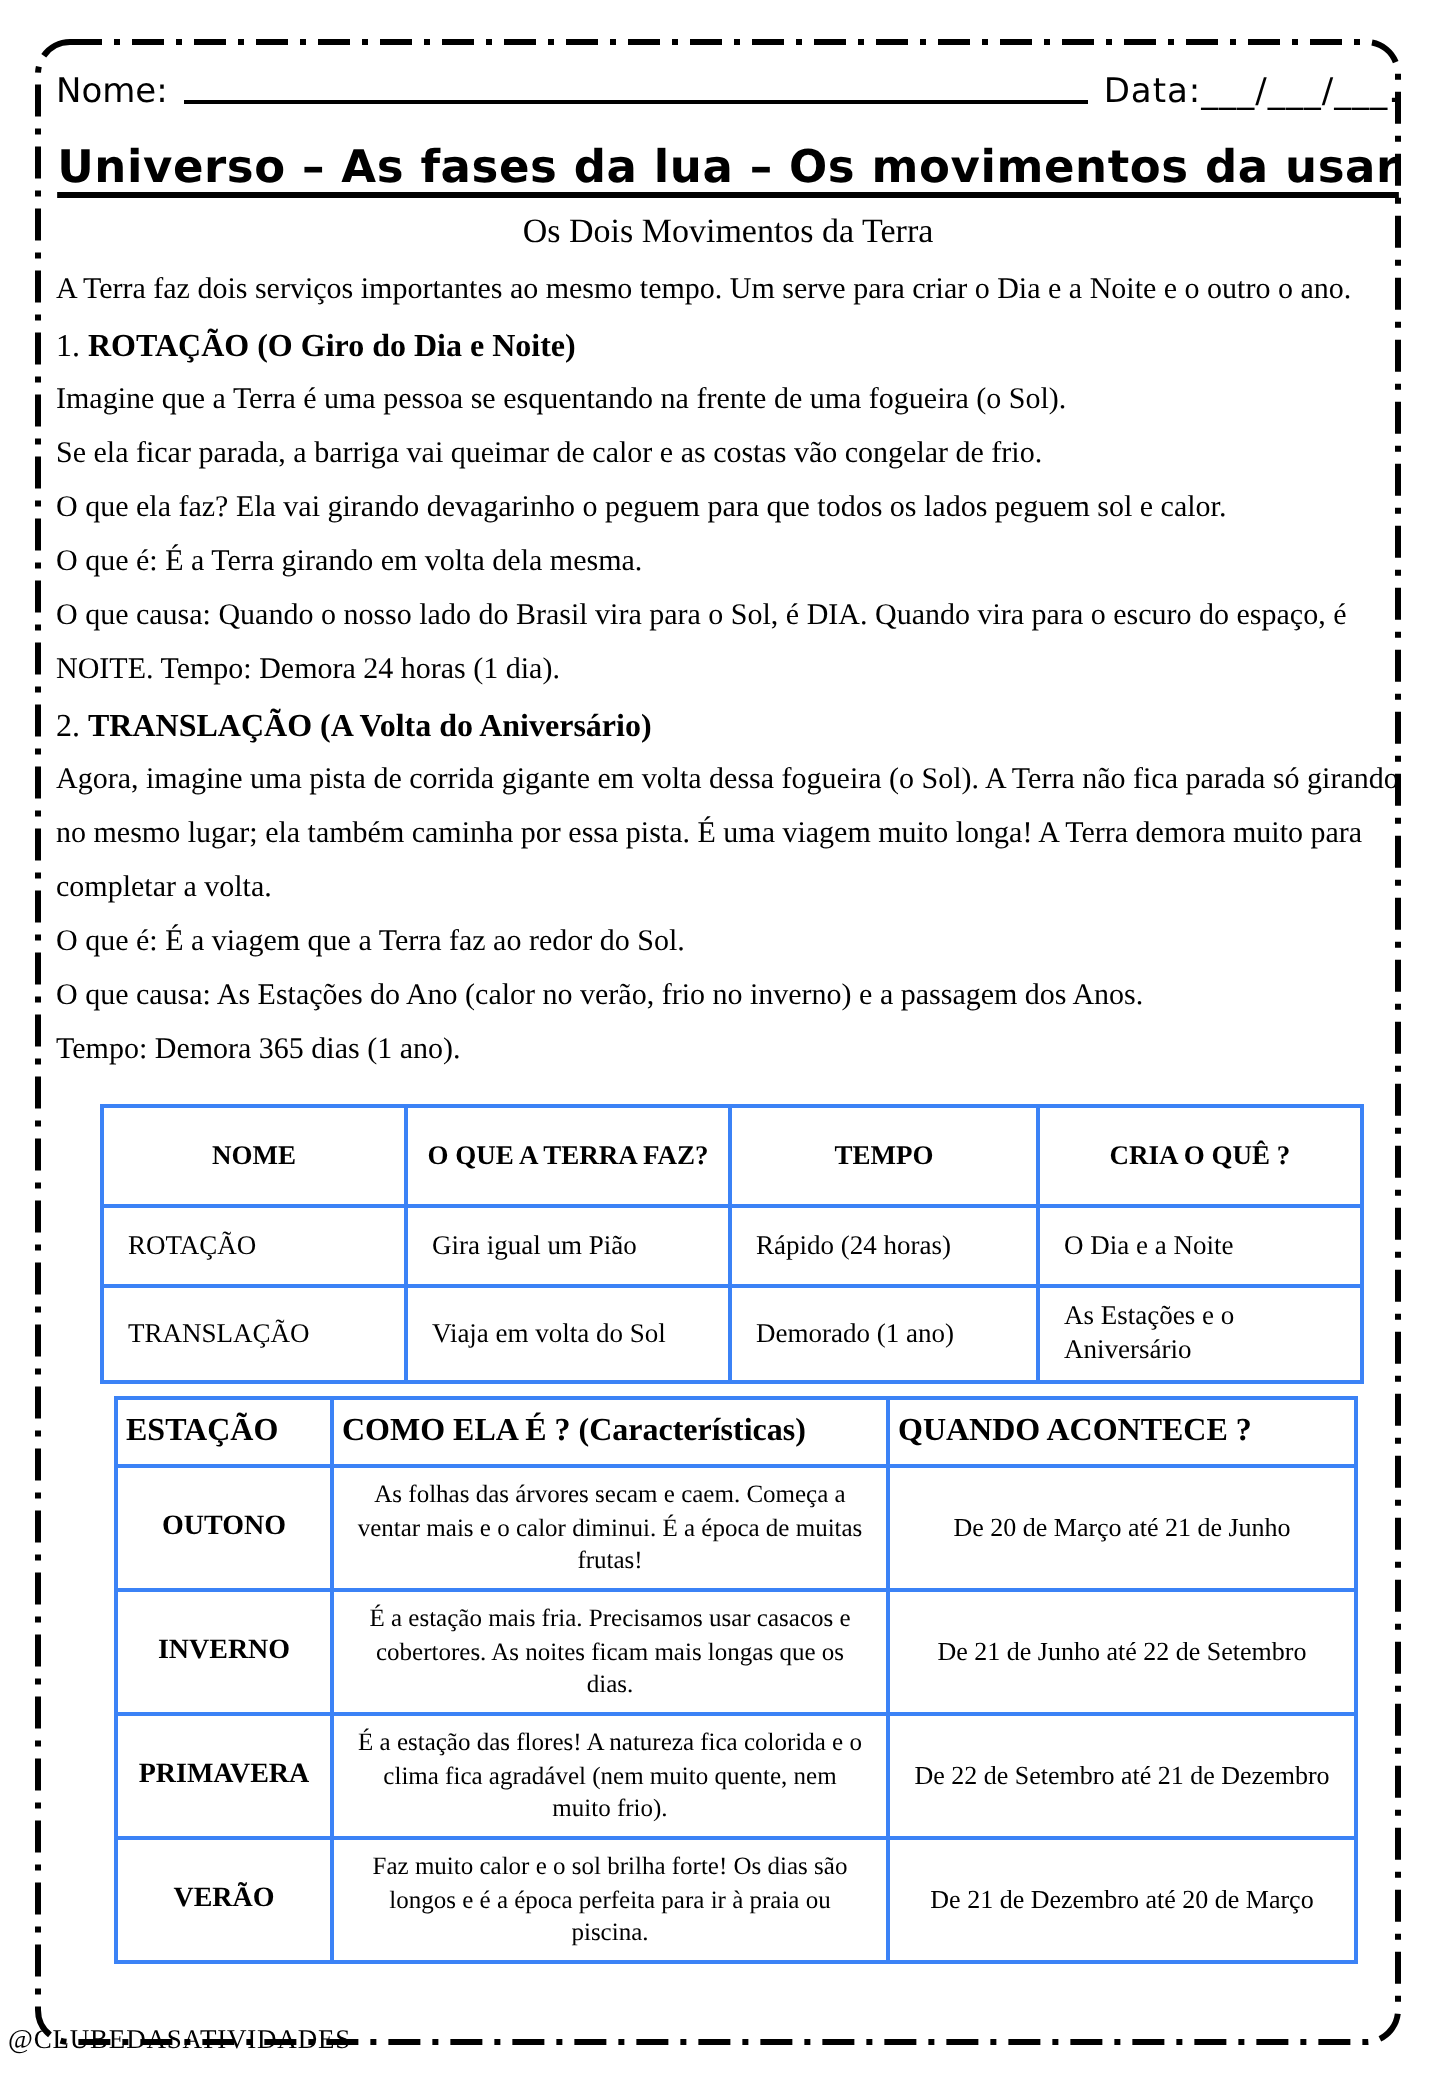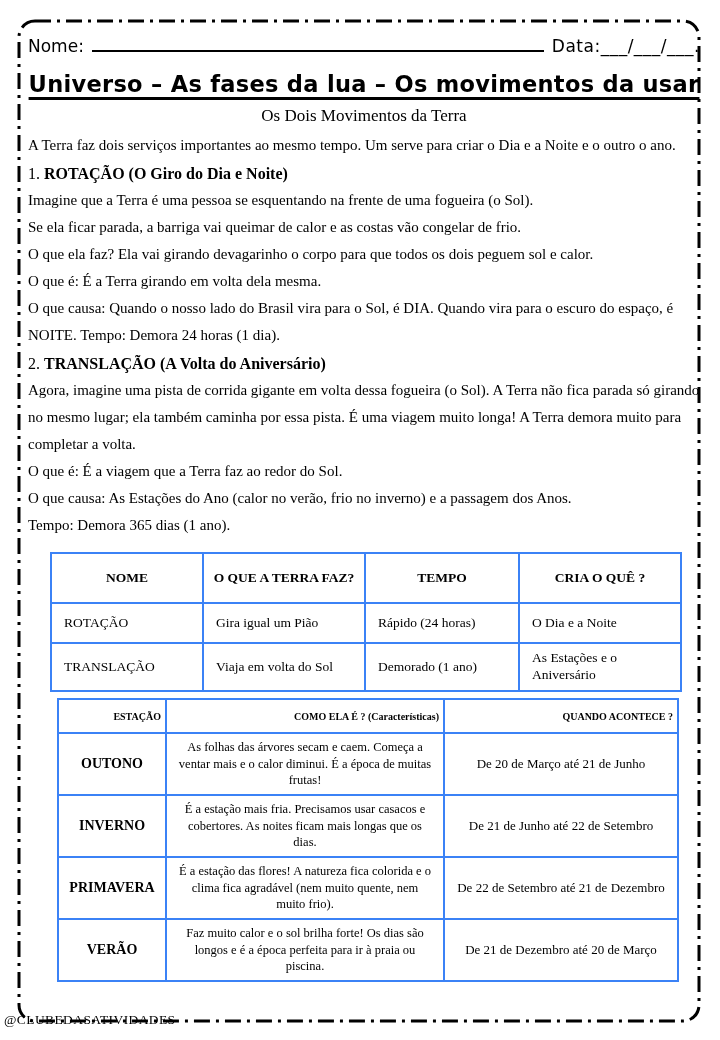--- a/index.html
+++ b/index.html
@@ -61,21 +61,21 @@
     height:44px; padding:2px 6px; line-height:1.3;
   }
   .t1 td {
     font-size:13.5px; text-align:left;
     padding:2px 6px 2px 12px; line-height:1.25;
   }
   .t1 tr.r1 td { height:34px; }
   .t1 tr.r2 td { height:42px; }
   .t2 { margin:6px 0 0 29px; width:620px; }
   .t2 th {
-    font-size:10px; font-weight:bold; text-align:right;
+    font-size:16px; font-weight:bold; text-align:left;
     height:28px; padding:2px 4px;
   }
   .t2 td { font-size:13px; }
   .t2 td.season {
     font-weight:bold; text-align:center; font-size:14px;
   }
   .t2 td.desc {
     text-align:center; font-size:12.5px;
     line-height:1.35; padding:3px 10px;
   }
@@ -104,21 +104,21 @@
   </div>
 
   <div class="title">Universo – As fases da lua – Os movimentos da usar</div>
   <div class="subtitle">Os Dois Movimentos da Terra</div>
 
   <div class="bodytext">
     <p class="bl">A Terra faz dois serviços importantes ao mesmo tempo. Um serve para criar o Dia e a Noite e o outro o ano.</p>
     <p class="bl heading"><span>1. </span><span class="b">ROTAÇÃO (O Giro do Dia e Noite)</span></p>
     <p class="bl">Imagine que a Terra é uma pessoa se esquentando na frente de uma fogueira (o Sol).</p>
     <p class="bl">Se ela ficar parada, a barriga vai queimar de calor e as costas vão congelar de frio.</p>
-    <p class="bl">O que ela faz? Ela vai girando devagarinho o corpo para que todos os dois peguem sol e calor.</p>
+    <p class="bl">O que ela faz? Ela vai girando devagarinho o peguem para que todos os lados peguem sol e calor.</p>
     <p class="bl">O que é: É a Terra girando em volta dela mesma.</p>
     <p class="bl">O que causa: Quando o nosso lado do Brasil vira para o Sol, é DIA. Quando vira para o escuro do espaço, é NOITE. Tempo: Demora 24 horas (1 dia).</p>
     <p class="bl heading"><span>2. </span><span class="b">TRANSLAÇÃO (A Volta do Aniversário)</span></p>
     <p class="bl">Agora, imagine uma pista de corrida gigante em volta dessa fogueira (o Sol). A Terra não fica parada só girando no mesmo lugar; ela também caminha por essa pista. É uma viagem muito longa! A Terra demora muito para completar a volta.</p>
     <p class="bl">O que é: É a viagem que a Terra faz ao redor do Sol.</p>
     <p class="bl">O que causa: As Estações do Ano (calor no verão, frio no inverno) e a passagem dos Anos.</p>
     <p class="bl">Tempo: Demora 365 dias (1 ano).</p>
   </div>
 
   <table class="t1">

